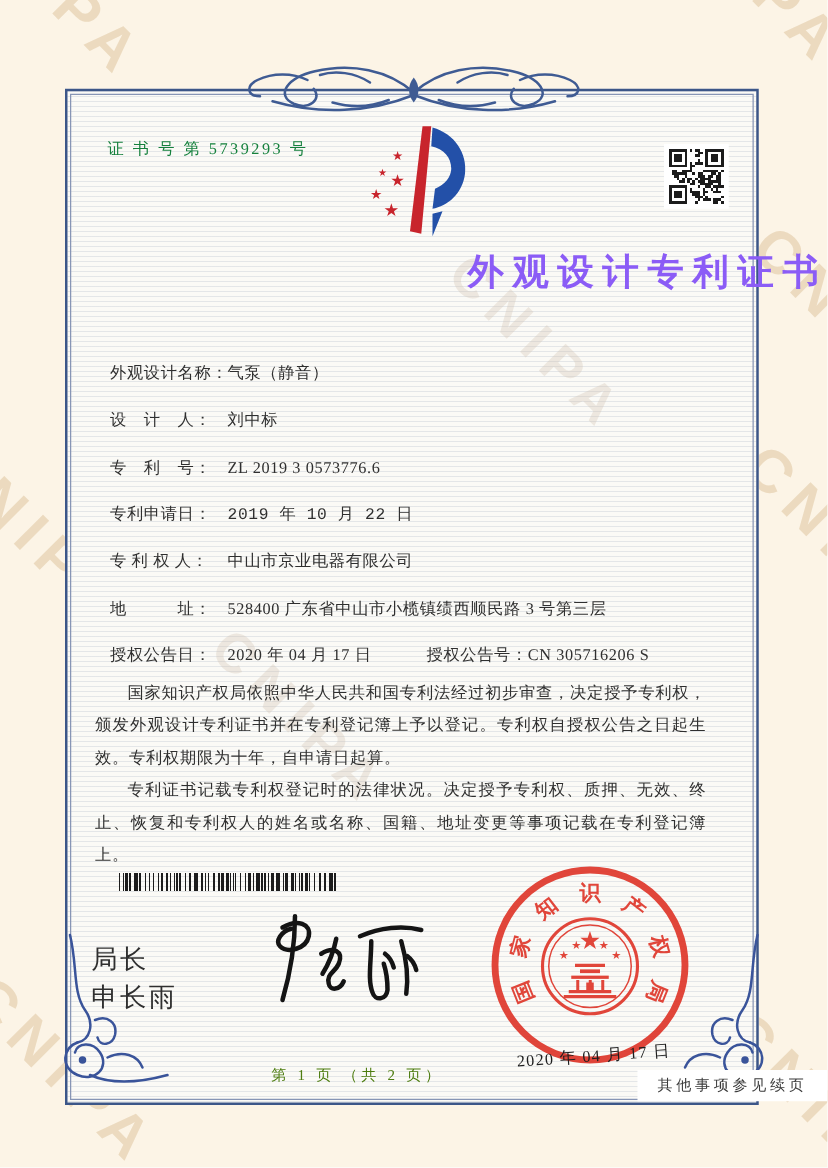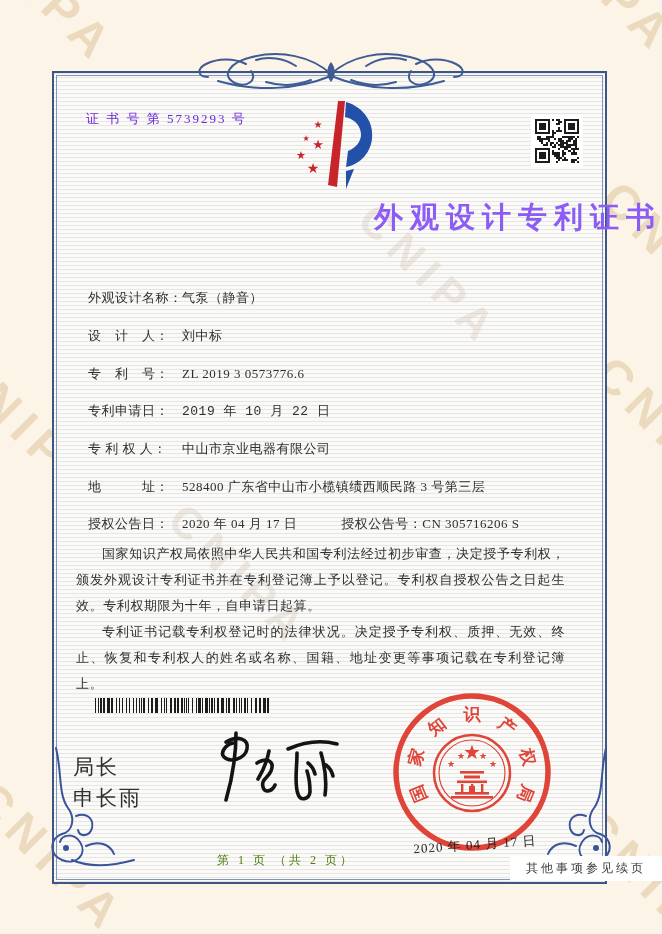--- a/index.html
+++ b/index.html
@@ -16,21 +16,21 @@
   #frame{position:absolute;left:52px;top:71px;width:551px;height:809px;
          border:2.5px solid #3c5688;z-index:2;
          background:
            repeating-linear-gradient(180deg, rgba(175,185,200,0.30) 0 1px, rgba(0,0,0,0) 1px 4px),
            #fbfaf6;}
   #frame-inner{position:absolute;inset:2px;border:1px solid #8795b5;pointer-events:none;}
 
   .abs{position:absolute;}
   .z5{z-index:5;}
 
-  #cert-number{left:86px;top:110px;font-size:13px;letter-spacing:2px;color:#6d28d9;}
+  #cert-number{left:86px;top:110px;font-size:13px;letter-spacing:2px;color:#15803d;}
   #title{left:0;top:198px;width:662px;text-align:right;font-size:29px;font-weight:bold;
          letter-spacing:7px;color:#8b5cf6;}
 
   .field-row{left:88px;height:20px;font-size:13px;letter-spacing:0.5px;white-space:nowrap;}
   .field-label{display:inline-block;width:94px;}
   .grant-pair2{margin-left:44px;text-align:center;}
 
   #body-text{left:76px;top:541px;width:489px;font-size:13px;line-height:26px;
              text-align:justify;letter-spacing:0.6px;}
   #body-text p{margin:0;text-indent:2em;}

